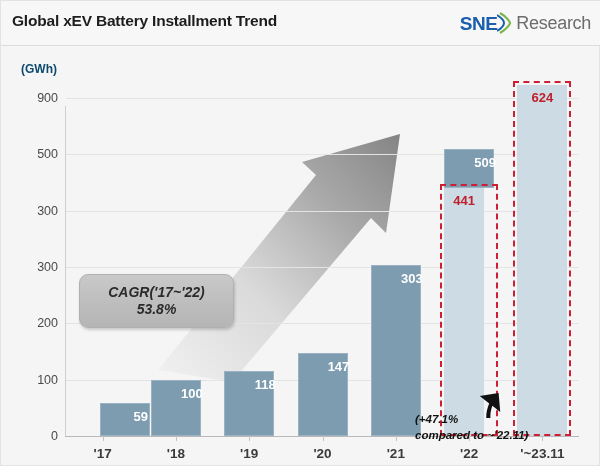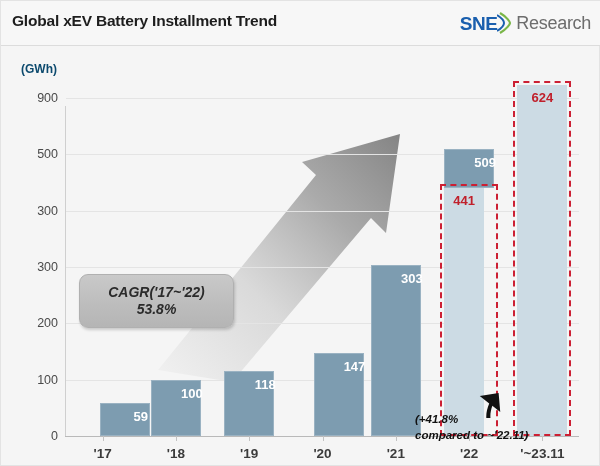--- a/index.html
+++ b/index.html
@@ -177,21 +177,21 @@
         <div class="gridline" style="top: 28.1538px;"></div>
         <div class="bar" style="left: 11.6429px; width: 50px; height: 33.2215px; margin-left: 22px;">
           <div class="bar-label">59</div>
         </div>
         <div class="bar" style="left: 84.9286px; width: 50px; height: 56.3077px;">
           <div class="bar-label">100</div>
         </div>
         <div class="bar" style="left: 158.214px; width: 50px; height: 65px;">
           <div class="bar-label">118</div>
         </div>
-        <div class="bar" style="left: 231.5px; width: 50px; height: 82.7723px; margin-left: 16px;">
+        <div class="bar" style="left: 231.5px; width: 50px; height: 82.7723px;">
           <div class="bar-label">147</div>
         </div>
         <div class="bar" style="left: 304.786px; width: 50px; height: 170.612px;">
           <div class="bar-label">303</div>
         </div>
         <div class="bar-light" style="left: 378.071px; width: 40px; height: 248.317px;">
           <div class="bar-label-red">441</div>
         </div>
         <div class="bar" style="left: 378.071px; width: 50px; bottom: 248.317px; height: 38.2892px;">
           <div class="bar-label">509</div>
@@ -205,21 +205,21 @@
 
     <div id="cagr">
       <div class="cagr-line">CAGR('17~'22)</div>
       <div class="cagr-line">53.8%</div>
     </div>
 
     <svg id="curvearrow" viewBox="0 0 40 44">
       <path d="M2,40 C6,34 12,31 19,29 L19,17 L33,30 L19,43 L19,33 C13,35 8,38 5,43 Z" fill="#111" transform="rotate(-52 19 30)"></path>
     </svg>
     <div id="note">
-      <div>(+41.8%</div>
+      <div>(+47.1%</div>
       <div>compared to ~'22.11)</div>
     </div>
 
   <div class="ytick-label" style="top: 390px; right: 543px;">0</div>
       <div class="ytick-label" style="top: 333.692px; right: 543px;">100</div>
       <div class="ytick-label" style="top: 277.385px; right: 543px;">200</div>
       <div class="ytick-label" style="top: 221.077px; right: 543px;">300</div>
       <div class="ytick-label" style="top: 164.769px; right: 543px;">300</div>
       <div class="ytick-label" style="top: 108.462px; right: 543px;">500</div>
       <div class="ytick-label" style="top: 52.1538px; right: 543px;">900</div>

